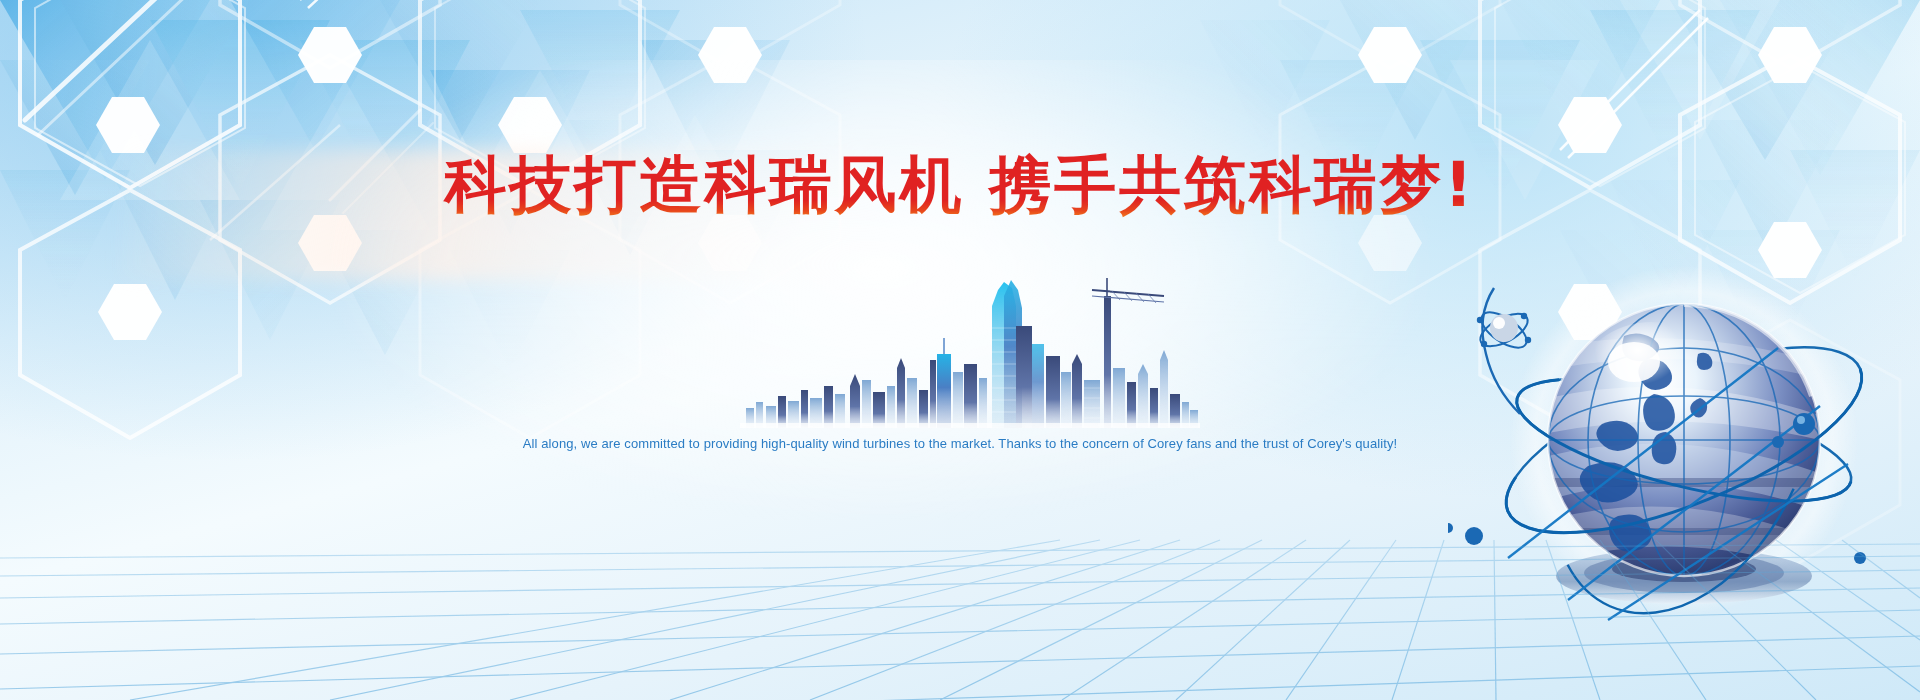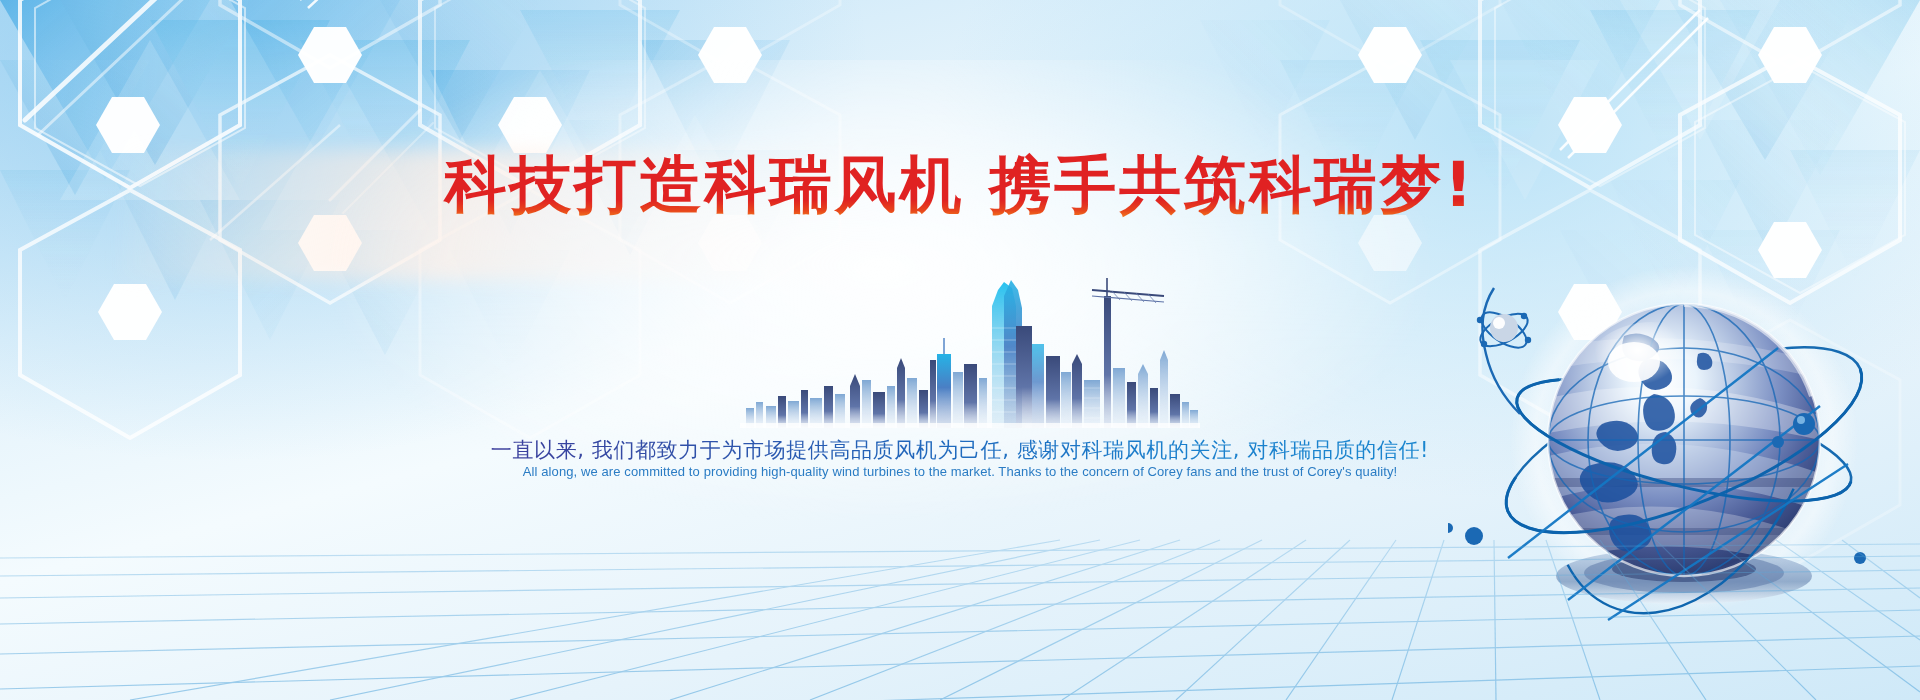--- a/index.html
+++ b/index.html
@@ -351,21 +351,20 @@
         <rect x="430" y="126" width="10" height="34" fill="url(#bD)"></rect>
         <rect x="442" y="134" width="7" height="26" fill="url(#bL)"></rect>
         <rect x="450" y="142" width="8" height="18" fill="url(#bL)"></rect>
       </g>
 
       <rect x="0" y="155" width="460" height="5" fill="#ffffff" opacity="0.75"></rect>
     </svg>
   </div>
 
   <div id="subtitle-block">
-    <span id="subtitle-cn">一直以来, 我们都致力于为市场提供高品质风机为己任, 感谢对科瑞风机的关注, 对科瑞品质的信任!</span>
     <span id="subtitle-en">All along, we are committed to providing high-quality wind turbines to the market. Thanks to the concern of Corey fans and the trust of Corey's quality!</span>
   </div>
 
   <div id="globe-wrap">
     <svg viewBox="0 0 472 400">
       <defs>
         <radialGradient id="gSphere" cx="42%" cy="28%" r="78%">
           <stop offset="0%" stop-color="#ffffff"></stop>
           <stop offset="16%" stop-color="#eaf4fc"></stop>
           <stop offset="34%" stop-color="#b9c9e4"></stop>

